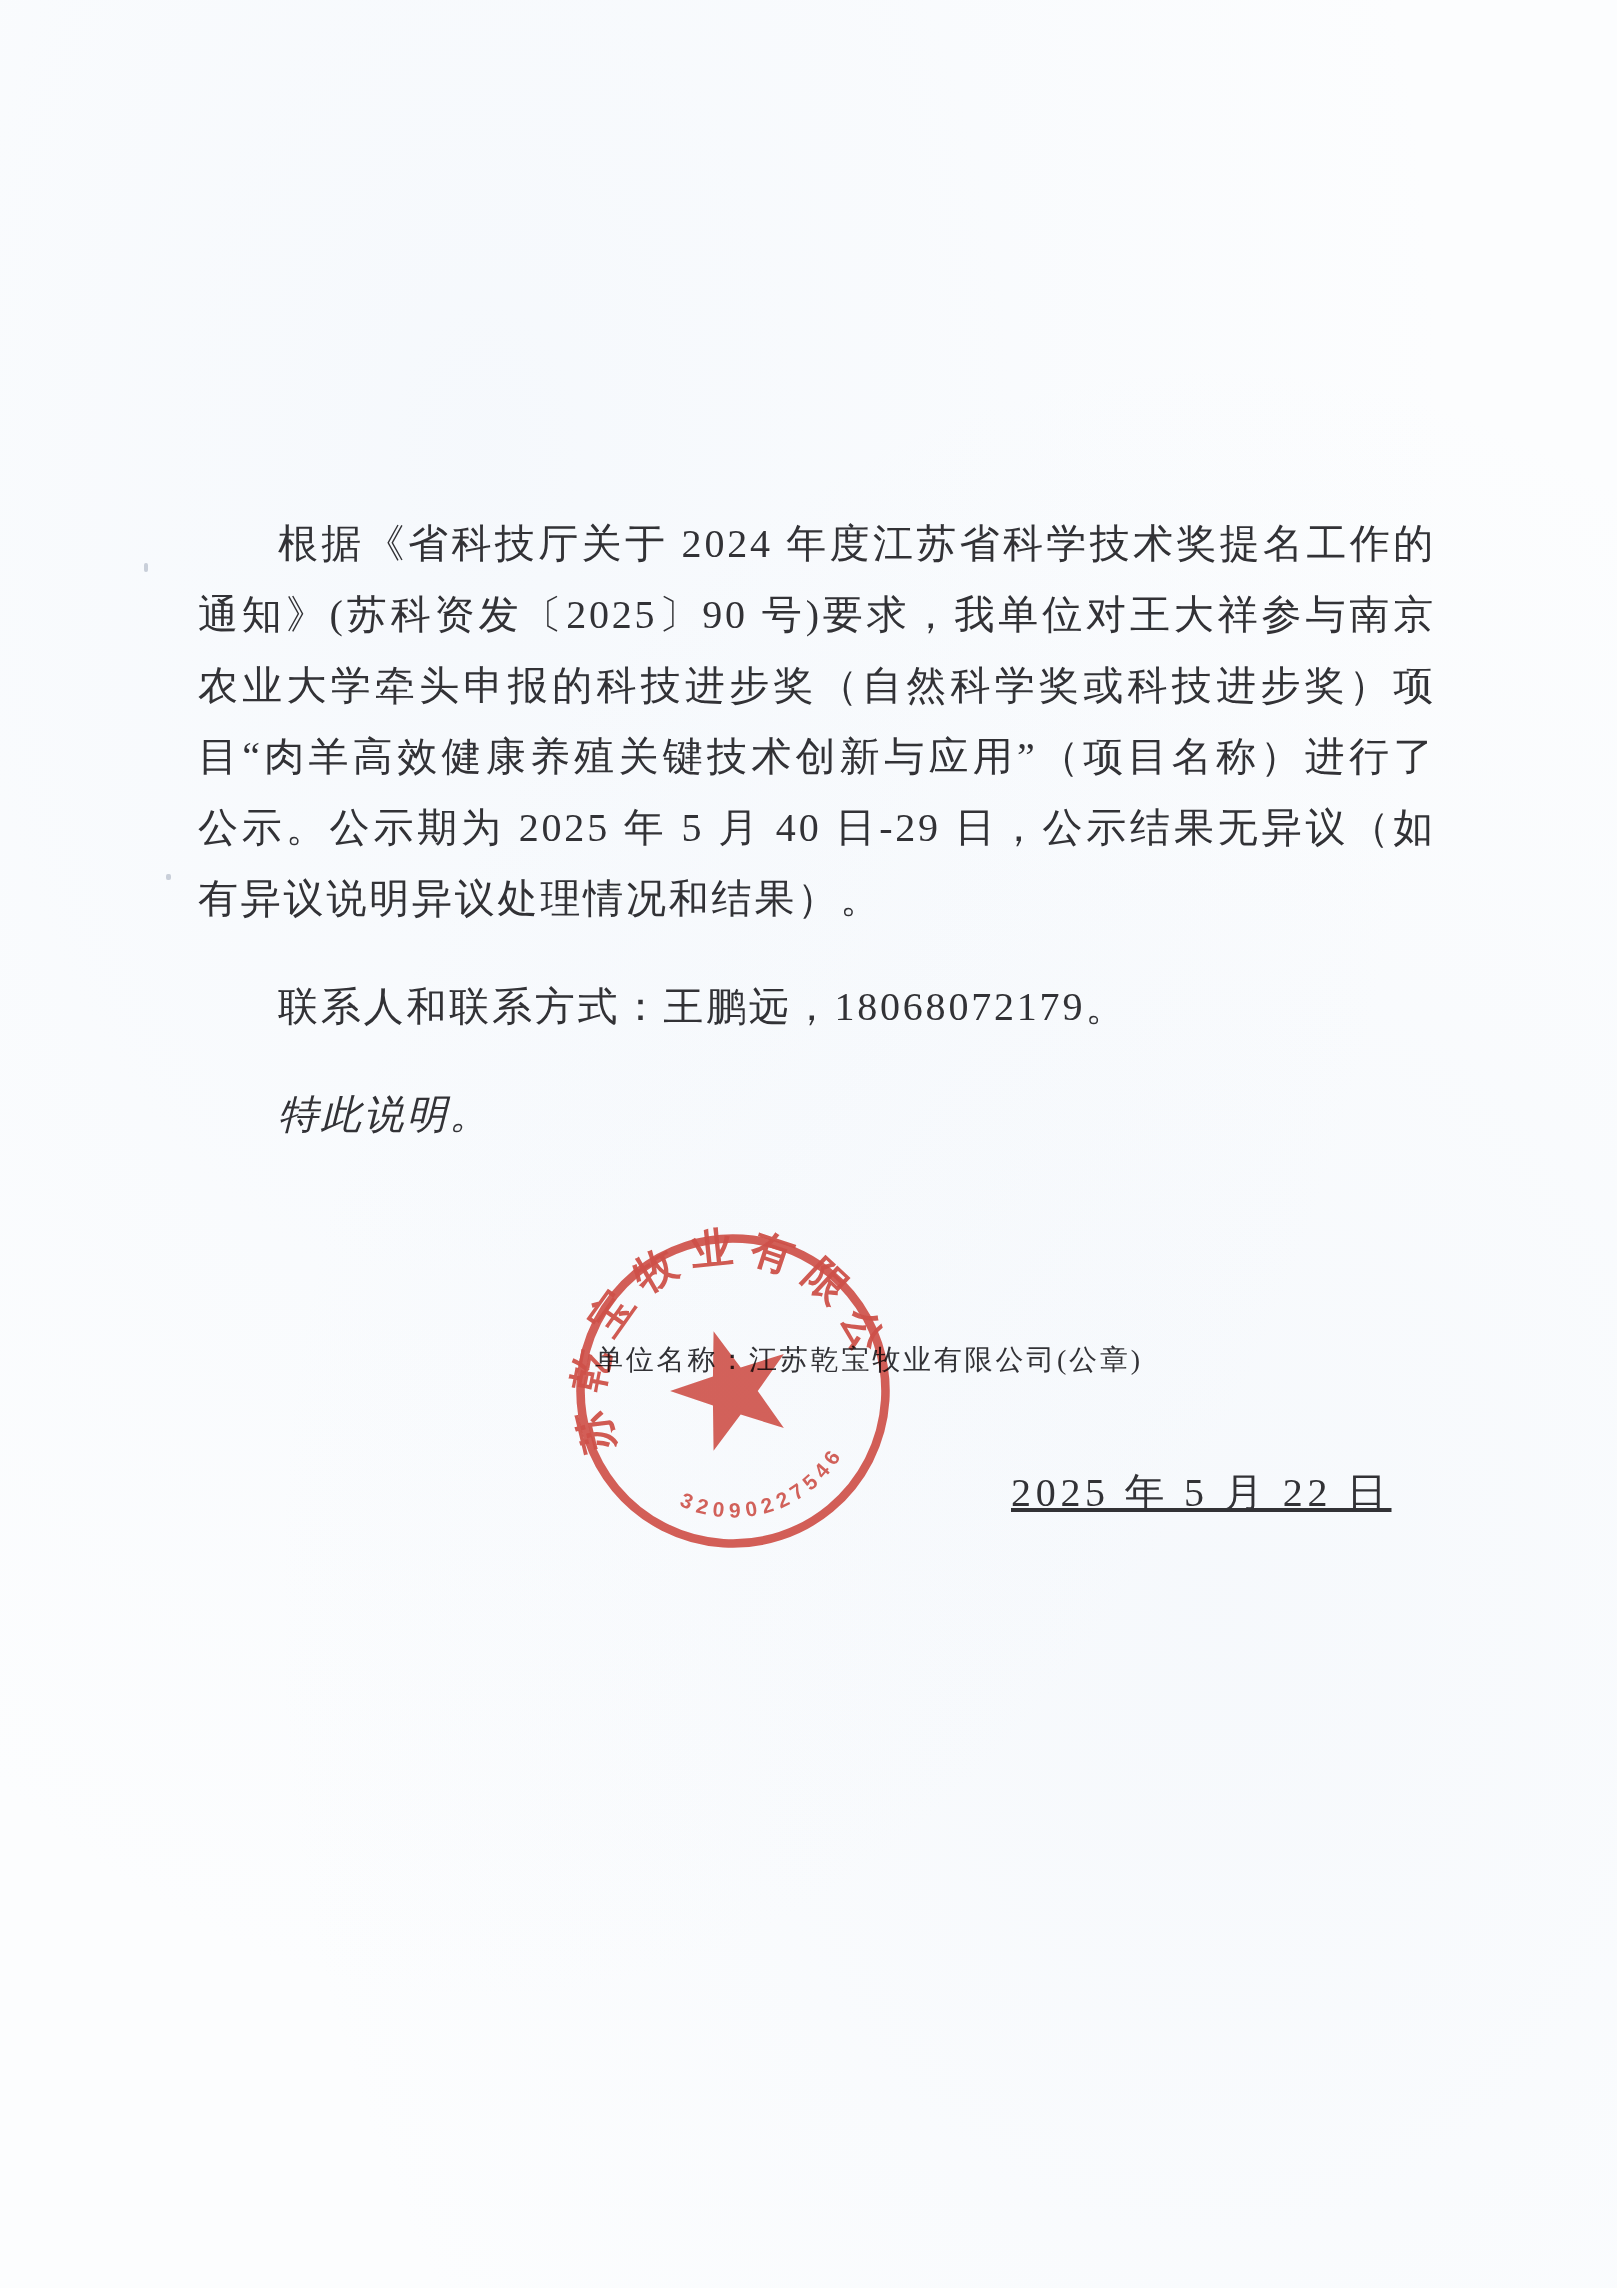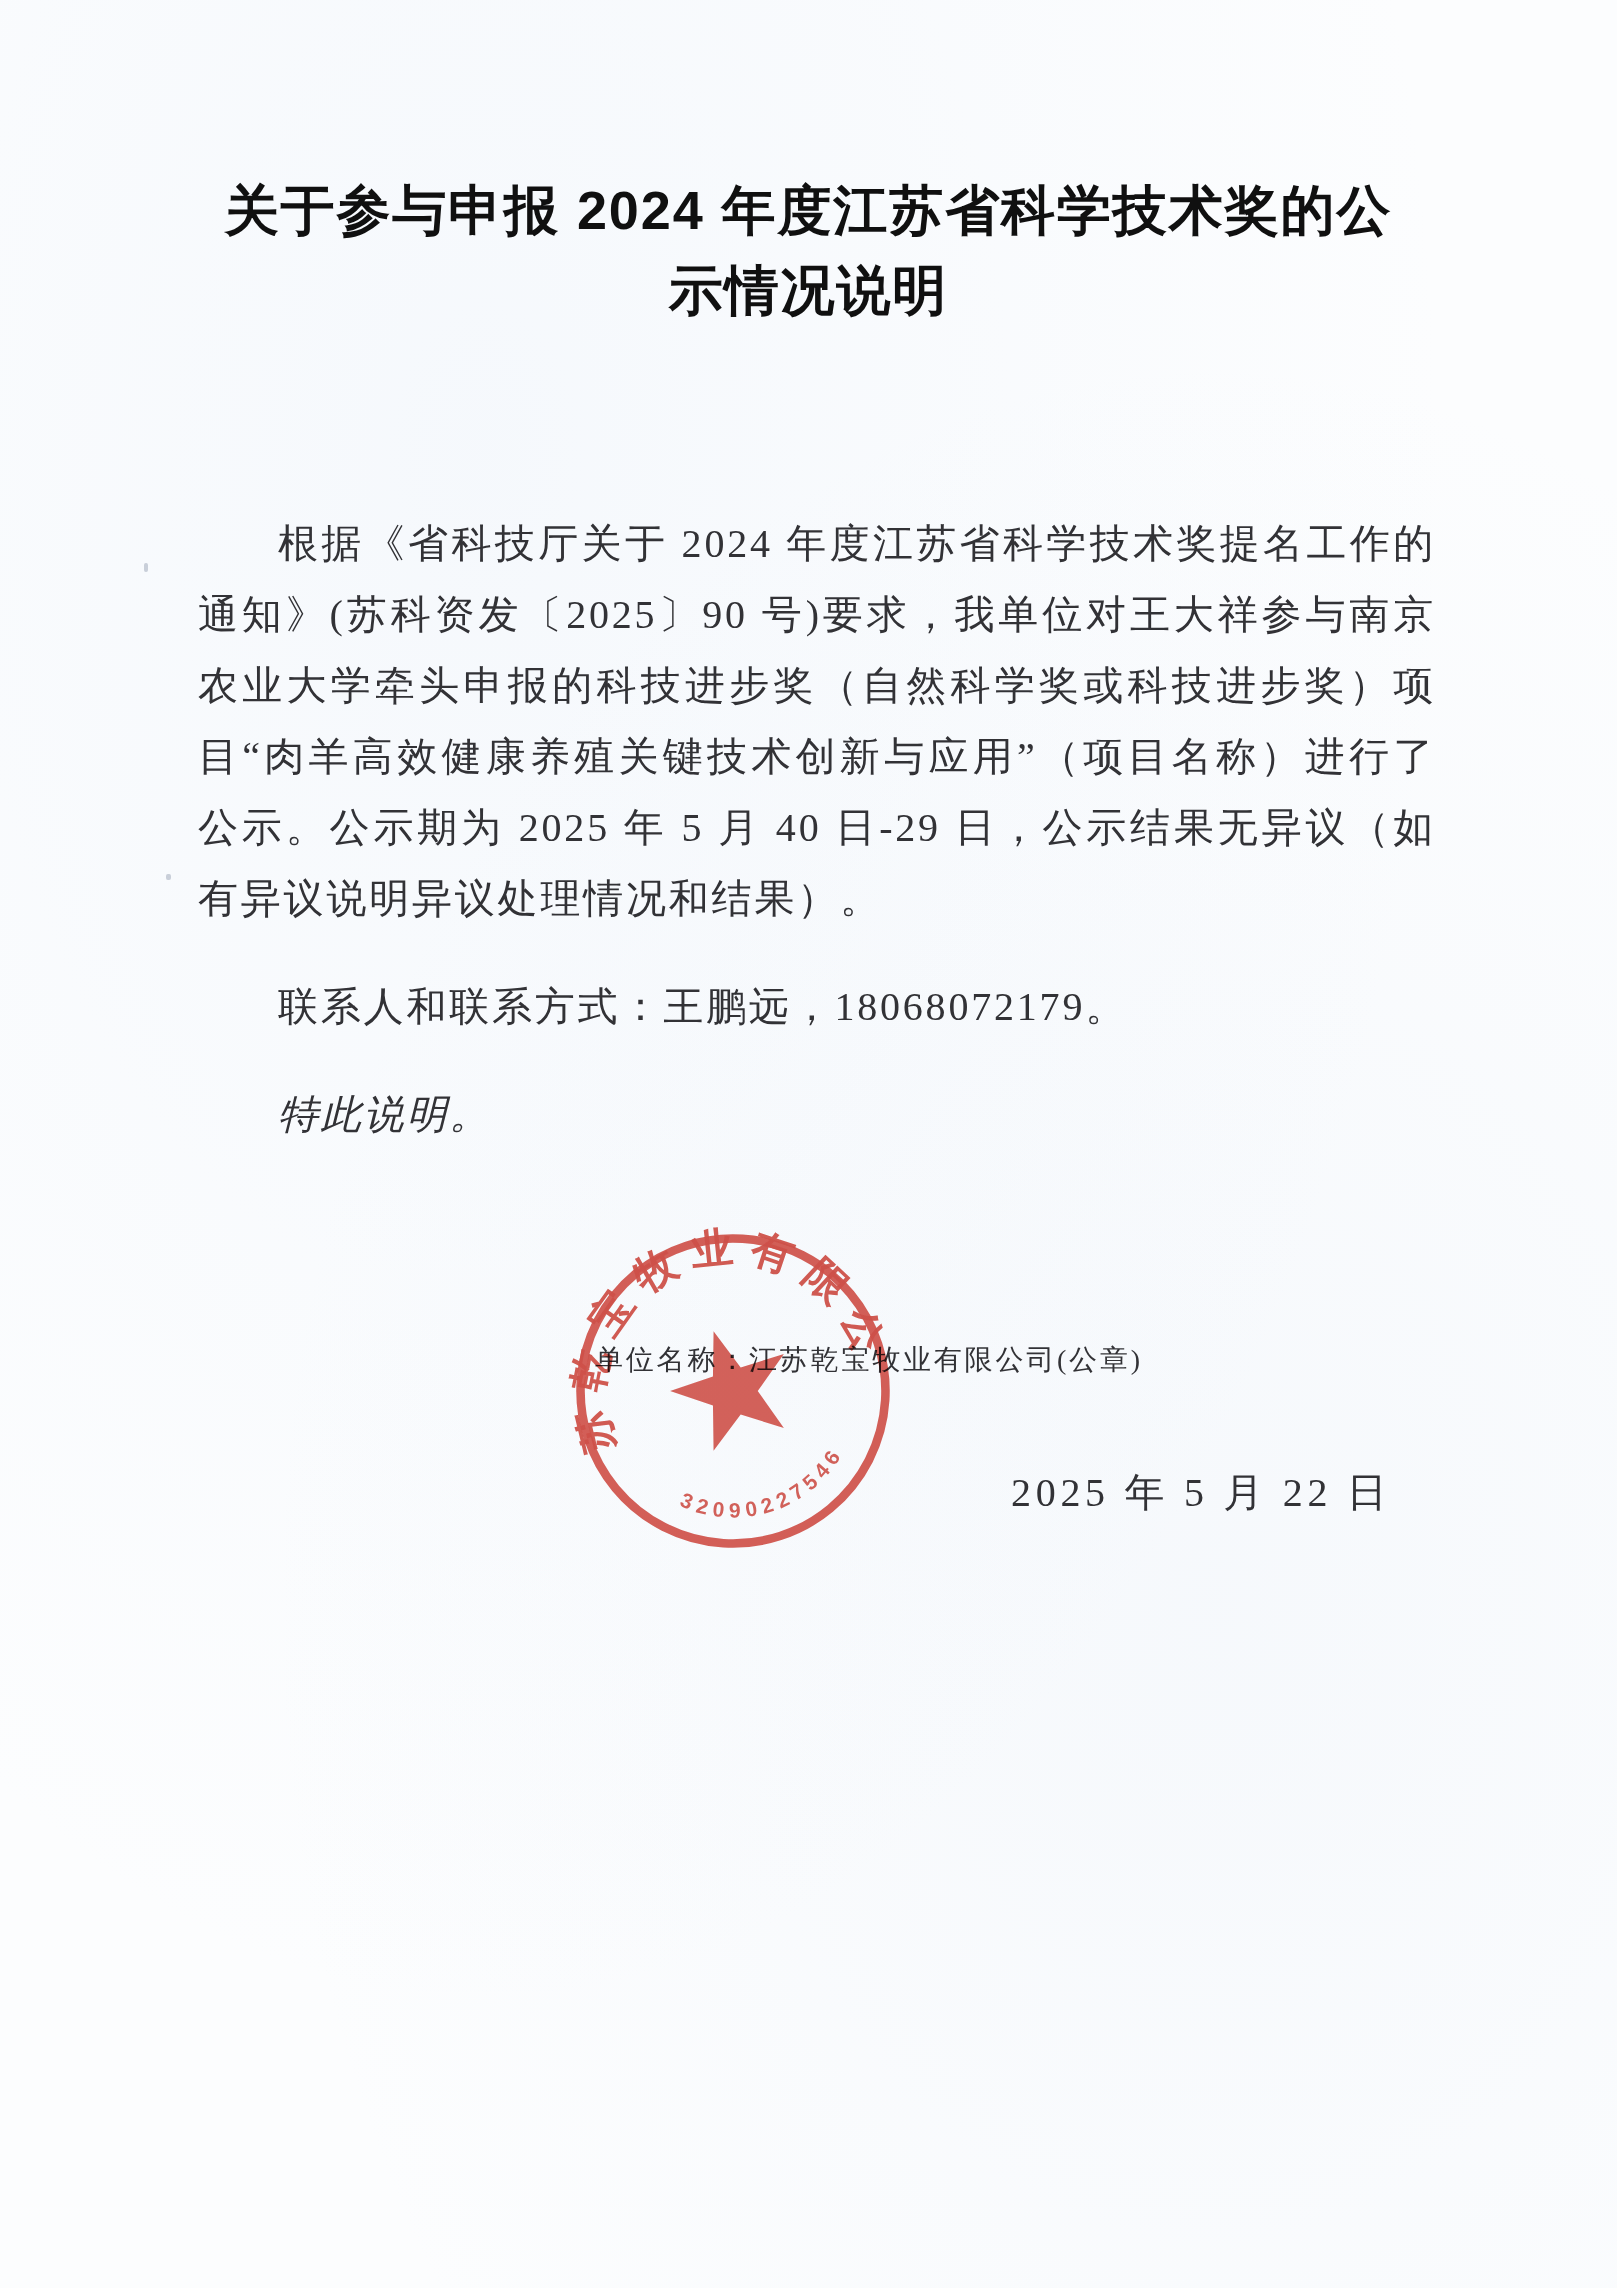--- a/index.html
+++ b/index.html
@@ -52,43 +52,40 @@
     color:#323236;
     white-space:nowrap;
   }
   .sig-date{
     position:absolute;
     top:1465px;left:1011px;
     font-size:40px;
     letter-spacing:4.7px;
     color:#323236;
     white-space:nowrap;
+    text-decoration:underline;
   }
   .seal{
     position:absolute;
     left:571px;top:1229px;
     width:324px;height:324px;
     transform:rotate(-18deg);
     opacity:.88;
     mix-blend-mode:multiply;
     pointer-events:none;
   }
   .speck{
     position:absolute;background:#9aa4b5;opacity:.5;border-radius:1.9px;
   }
 </style>
 </head>
 <body>
 
 <div class="page">
 
-  <div class="title">
-    <div>关于参与申报 2024 年度江苏省科学技术奖的公</div>
-    <div>示情况说明</div>
-  </div>
 
   <div class="body-text">
     <p class="p-first">根据《省科技厅关于 2024 年度江苏省科学技术奖提名工作的通知》(苏科资发〔2025〕90 号)要求，我单位对王大祥参与南京农业大学牵头申报的科技进步奖（自然科学奖或科技进步奖）项目“肉羊高效健康养殖关键技术创新与应用”（项目名称）进行了公示。公示期为 2025 年 5 月 40 日-29 日，公示结果无异议（如有异议说明异议处理情况和结果）。</p>
     <p class="p-contact">联系人和联系方式：王鹏远，18068072179。</p>
     <p class="p-closing">特此说明。</p>
   </div>
 
   <div class="sig-unit">单位名称：江苏乾宝牧业有限公司(公章)</div>
   <div class="sig-date">2025 年 5 月 22 日</div>
 

